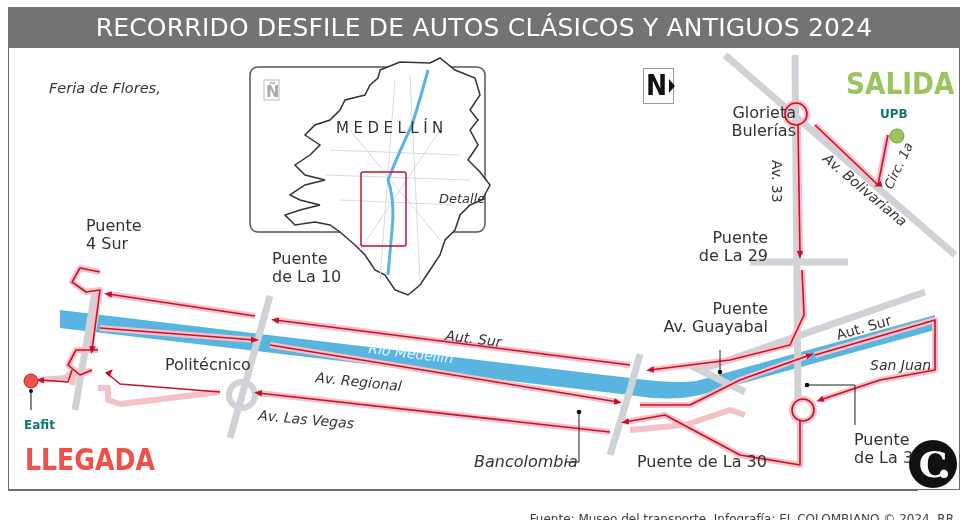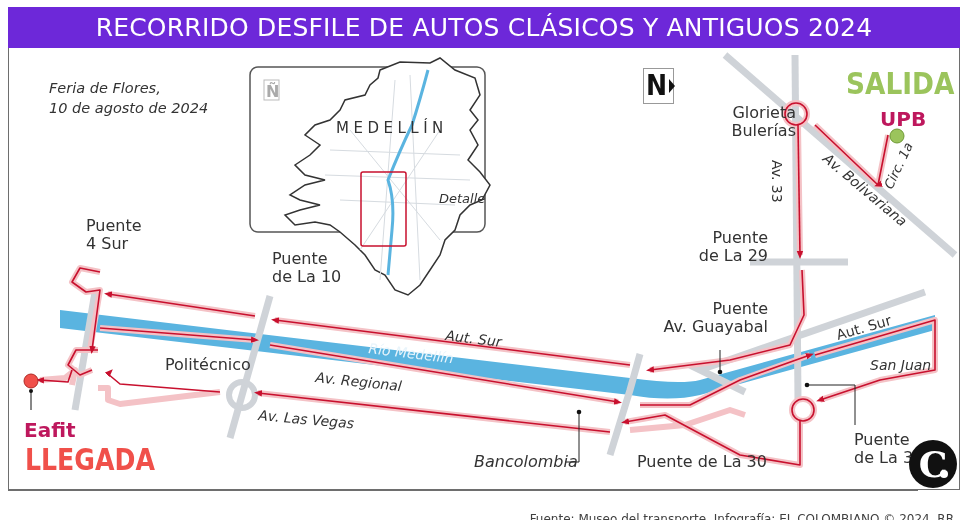--- a/index.html
+++ b/index.html
@@ -1,26 +1,26 @@
 <!DOCTYPE html>
 <html><head>
 <meta charset="utf-8">
 <style>
   html, body { margin: 0; padding: 0; background: #ffffff; }
   body { width: 968px; height: 520px; position: relative; overflow: hidden; font-family: "Liberation Sans", sans-serif; }
   .frame { position: absolute; left: 8px; top: 7px; width: 952px; height: 483px; border: 1px solid #6e6e6e; border-top: none; box-sizing: border-box; background: #fff; }
-  .title-bar { position: absolute; left: 8px; top: 7px; width: 952px; height: 41px; background: #6d28d9; color: #fff; display: flex; align-items: center; justify-content: center; }
+  .title-bar { position: absolute; left: 8px; top: 7px; width: 952px; height: 41px; background: #737373; color: #fff; display: flex; align-items: center; justify-content: center; }
   .title-bar span { font-family: "DejaVu Sans", sans-serif; font-size: 25px; letter-spacing: 0.2px; font-weight: normal; }
   svg.map { position: absolute; left: 0; top: 0; }
   .txt { font-family: "DejaVu Sans", sans-serif; fill: #333; }
   .lbl { position: absolute; font-family: "DejaVu Sans", sans-serif; color: #333; line-height: 1.15; margin-left: 24px; }
   .subtitle { left: 25px; top: 78px; font-size: 14.5px; font-style: italic; color: #333; line-height: 20px; }
   .big-salida { position: absolute; left: 846px; top: 66px; font-family: "DejaVu Sans", sans-serif; font-weight: bold; font-size: 30px; color: #9bc45c; transform: scaleX(0.88); transform-origin: left; letter-spacing: 0px; }
   .big-llegada { position: absolute; left: 25px; top: 442px; font-family: "DejaVu Sans", sans-serif; font-weight: bold; font-size: 30px; color: #f0504a; transform: scaleX(0.84); transform-origin: left; }
-  .bold-lbl { position: absolute; font-family: "DejaVu Sans", sans-serif; font-weight: bold; font-size: 20px; color: #be185d; }
+  .bold-lbl { position: absolute; font-family: "DejaVu Sans", sans-serif; font-weight: bold; font-size: 12px; color: #0f766e; }
   .footer { position: absolute; right: 14px; top: 512px; font-family: "DejaVu Sans", sans-serif; font-size: 12px; color: #404040; }
   .footer-line { position: absolute; left: 8px; top: 490px; width: 910px; height: 1px; background: #6e6e6e; }
   .logo { position: absolute; left: 909px; top: 440px; width: 48px; height: 48px; border-radius: 50%; background: #111; color: #fff; display: flex; align-items: center; justify-content: center; font-family: "DejaVu Serif", serif; font-weight: bold; font-size: 36px; }
   .logo .dot { position: absolute; right: 9px; bottom: 10px; width: 8px; height: 8px; border-radius: 50%; background: #fff; }
   .north { position: absolute; left: 643px; top: 68px; width: 31px; height: 36px; border: 1px solid #999; box-sizing: border-box; display: flex; align-items: center; padding-left: 2px; }
   .north .n { font-family: "DejaVu Sans", sans-serif; font-weight: bold; font-size: 28px; color: #111; transform: scaleX(0.9); transform-origin: left; line-height: 1; }
   .north .tri { width: 0; height: 0; border-top: 7px solid transparent; border-bottom: 7px solid transparent; border-left: 6px solid #111; margin-left: 0px; }
 </style>
 </head>
 <body>
@@ -130,21 +130,20 @@
   <text x="258" y="420" font-size="14" font-style="italic" class="txt" transform="rotate(5 258 420)">Av. Las Vegas</text>
   <text x="838" y="340" font-size="14" class="txt" transform="rotate(-16 838 340)">Aut. Sur</text>
   <text x="870" y="370" font-size="14" font-style="italic" class="txt">San Juan</text>
   <text x="772" y="160" font-size="14" class="txt" transform="rotate(90 772 160)">Av. 33</text>
   <text x="822" y="160" font-size="14" font-style="italic" class="txt" transform="rotate(40 822 160)">Av. Bolivariana</text>
   <text x="892" y="190" font-size="13" font-style="italic" class="txt" transform="rotate(-65 892 190)">Circ. 1a</text>
 </svg>
 
 <div class="lbl subtitle">
   <div>Feria de Flores,</div>
-  <div>10 de agosto de 2024</div>
 </div>
 
 <div class="north">
   <span class="n">N</span>
   <span class="tri"></span>
 </div>
 
 <div class="big-salida">SALIDA</div>
 <div class="bold-lbl" style="left:880px; top:107px;">UPB</div>
 

